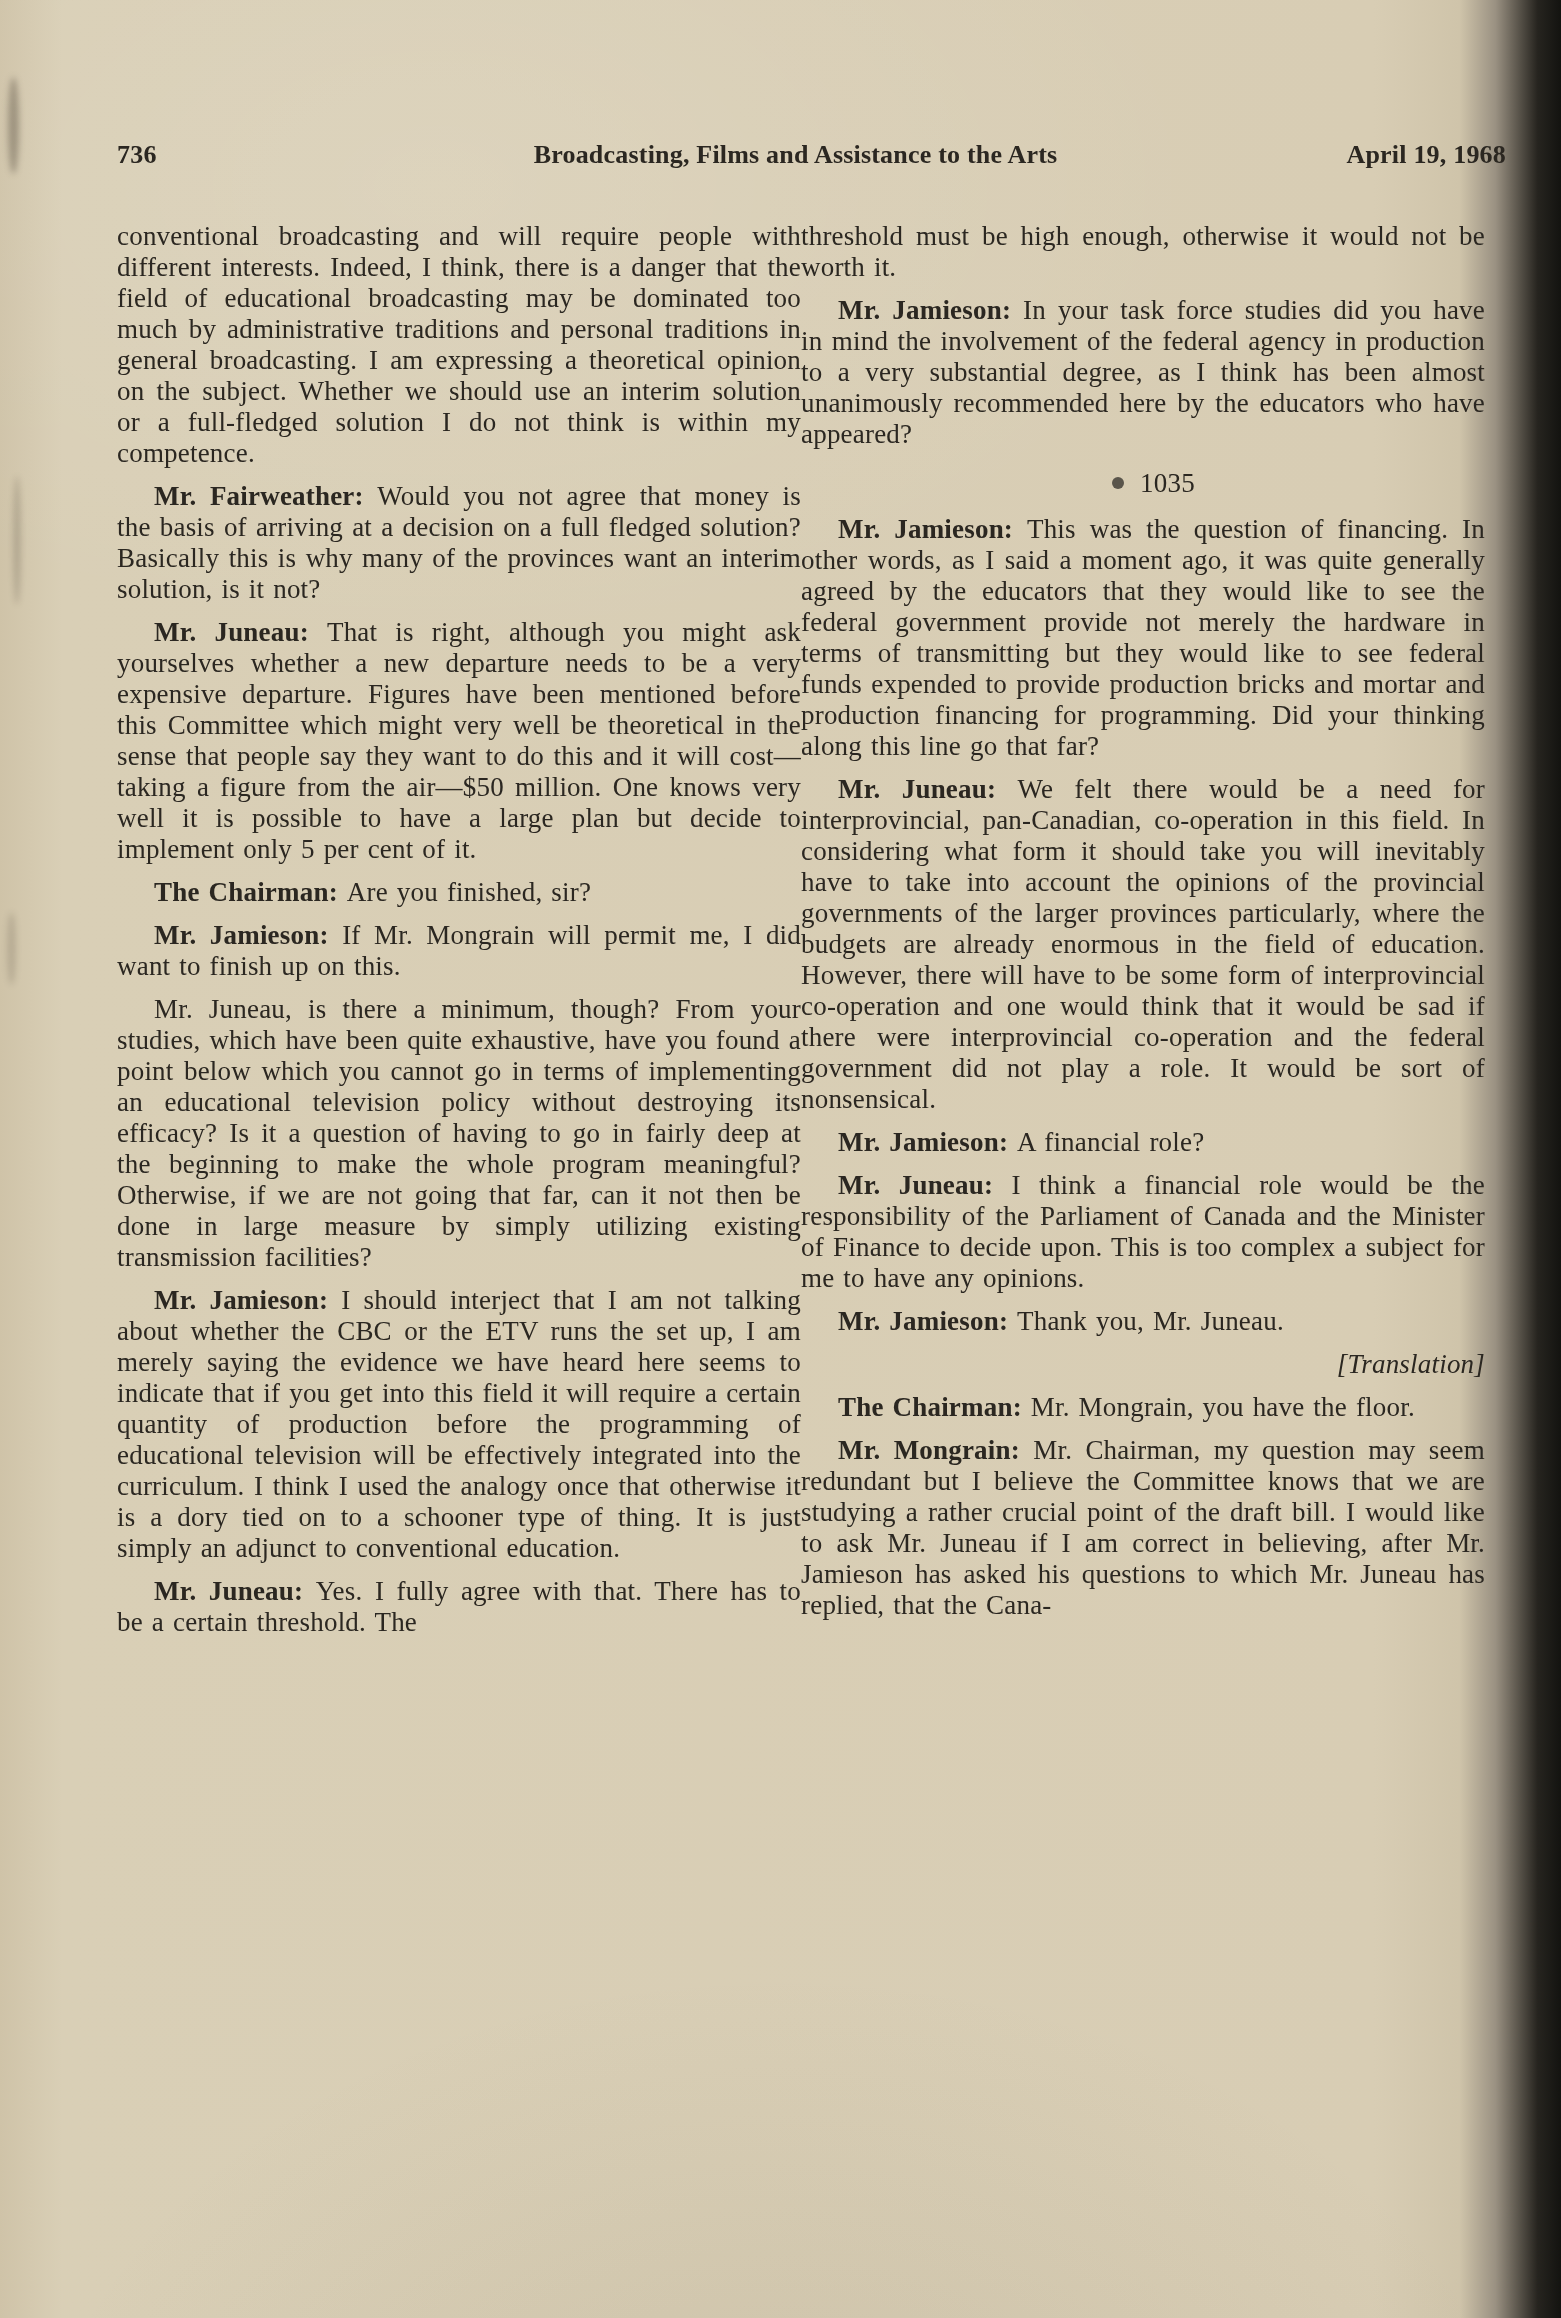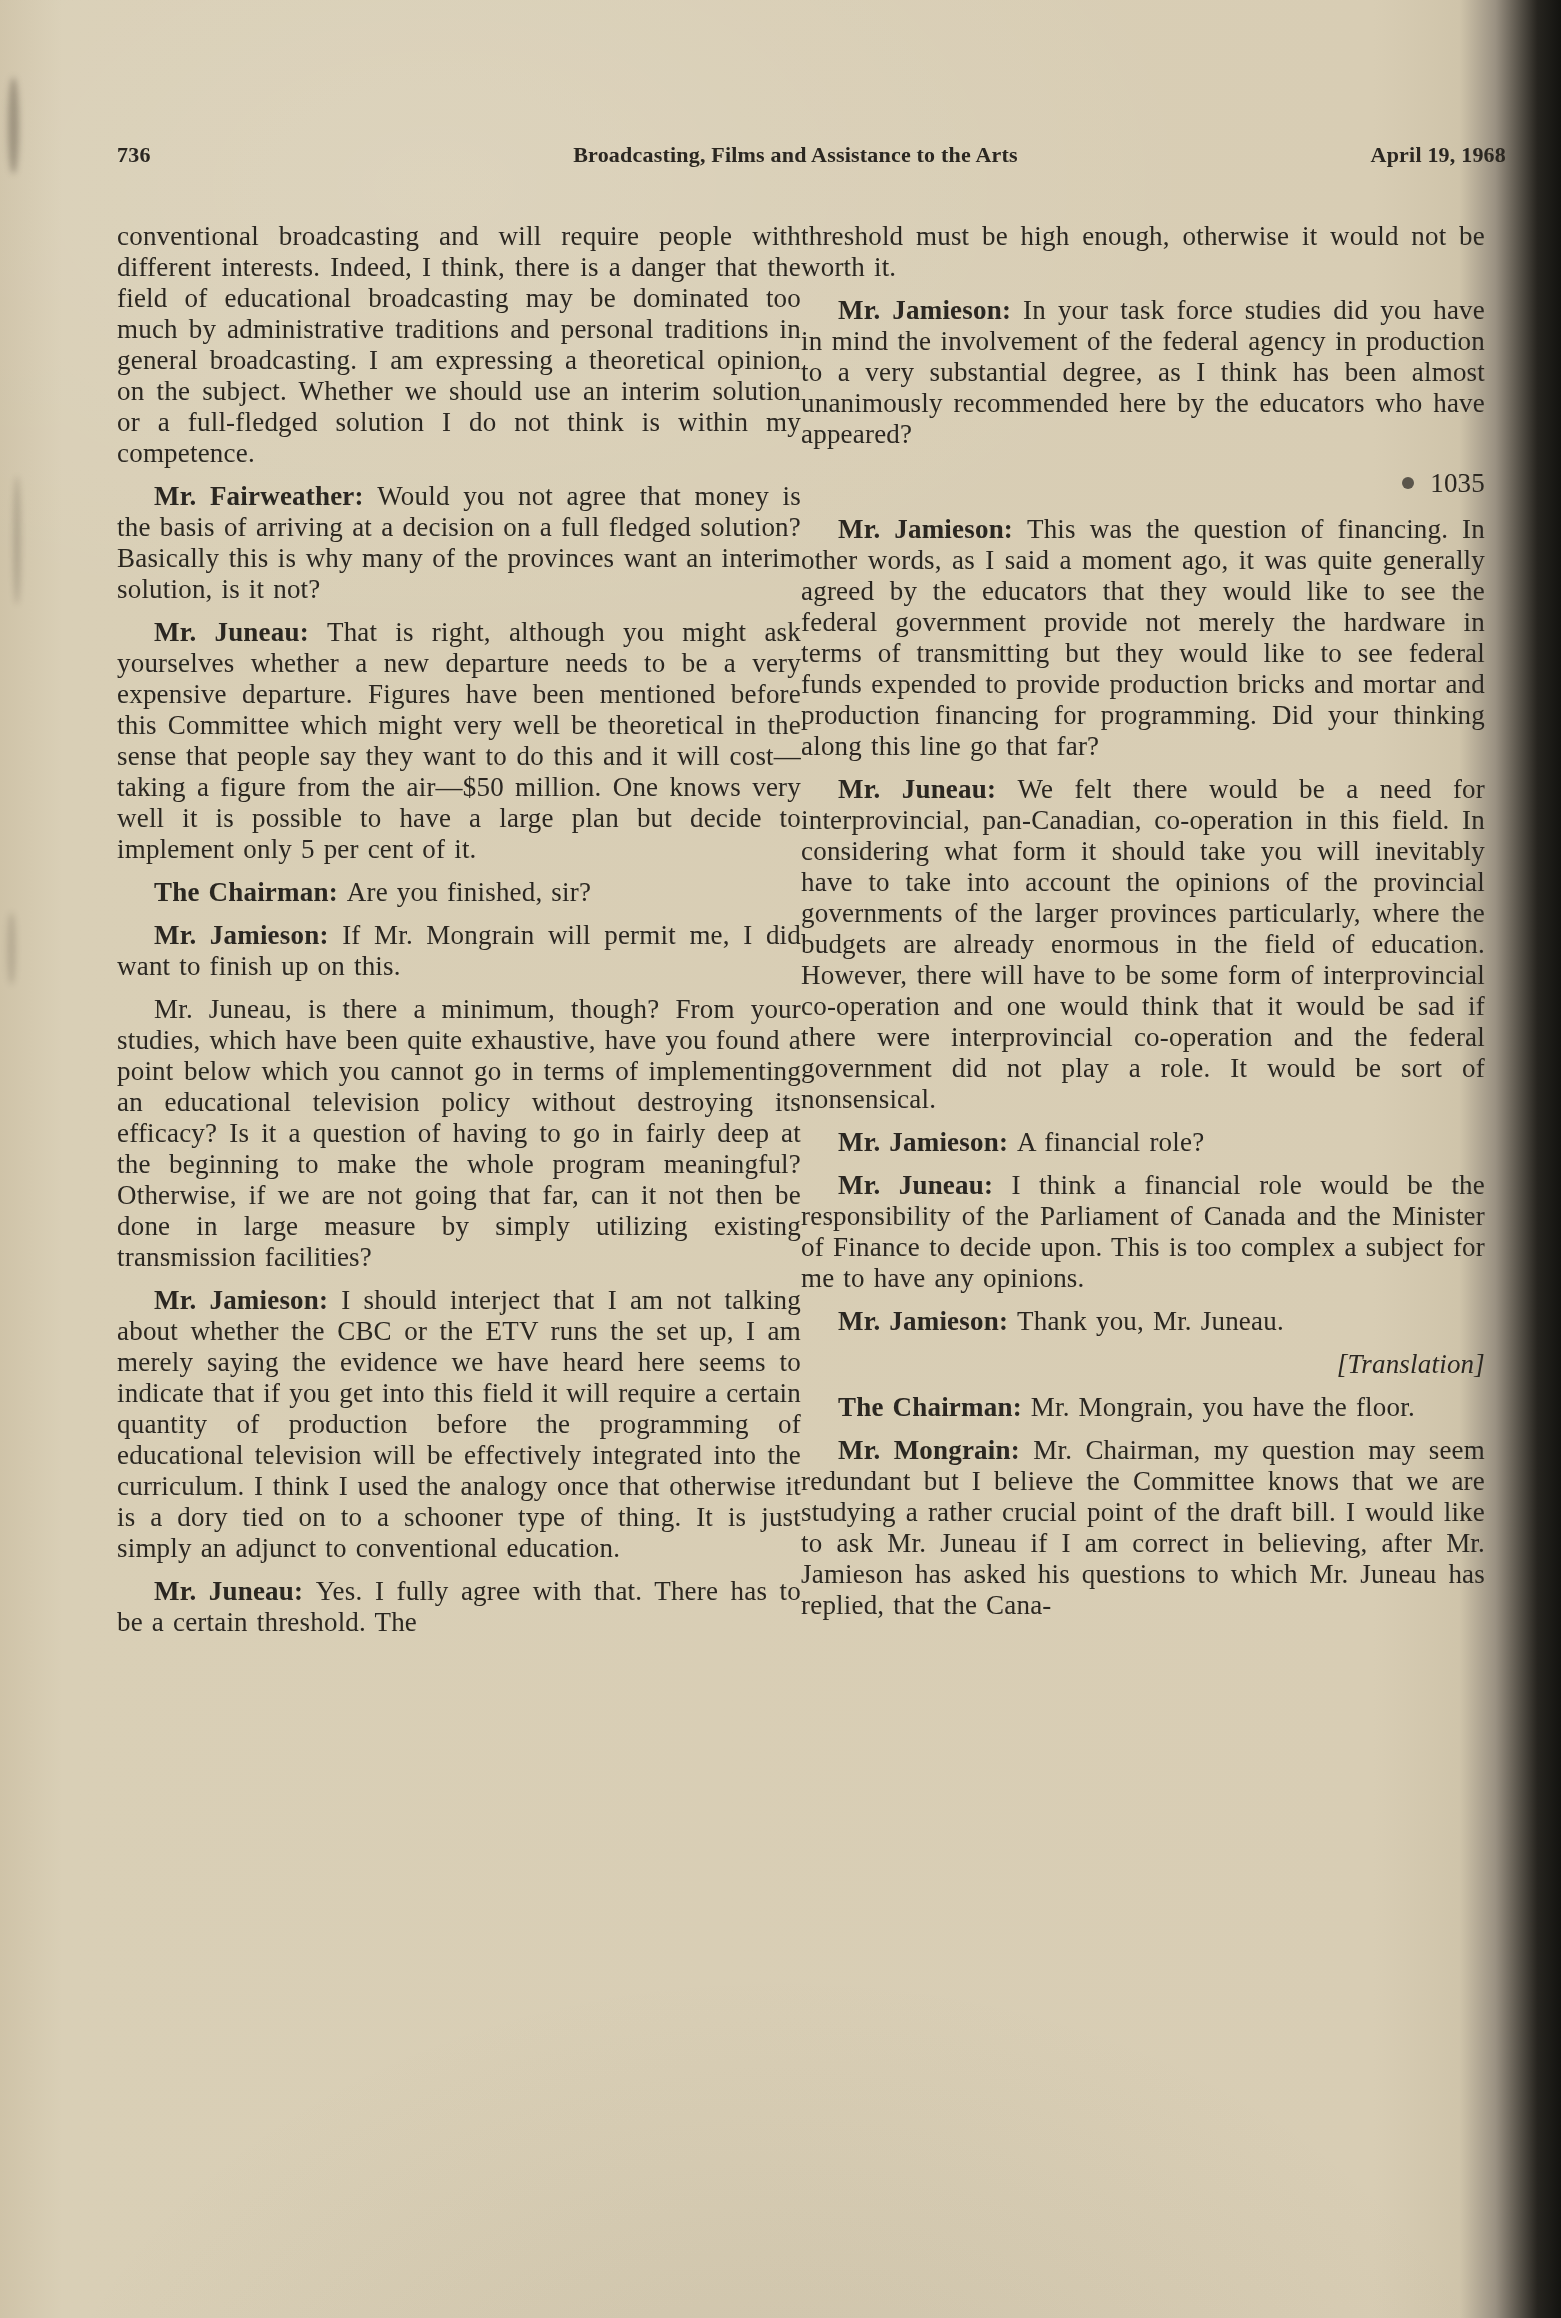--- a/index.html
+++ b/index.html
@@ -41,21 +41,21 @@
   .content {
     position: absolute;
     left: 117px;
     top: 139px;
     width: 1389px;
   }
   .header {
     display: flex;
     align-items: flex-start;
     font-weight: bold;
-    font-size: 22px;
+    font-size: 26px;
     line-height: 32px;
     letter-spacing: 0.2px;
   }
   .page-number { width: 210px; }
   .page-title  { flex: 1; text-align: center; }
   .page-date   { width: 242px; text-align: right; }
 
   .columns {
     margin-top: 50px;
     display: flex;
@@ -75,21 +75,21 @@
   }
   .para.continuation { text-indent: 0; }
   .para.translation {
     text-indent: 0;
     text-align: right;
     font-style: italic;
     margin-top: 6.5px;
   }
   .para.marker {
     text-indent: 0;
-    text-align: right;
+    text-align: center;
     padding-left: 21px;
     margin: 18px 0 14.5px 0;
   }
   .speaker { font-weight: bold; }
   .marker-dot {
     display: inline-block;
     width: 12px;
     height: 12px;
     border-radius: 50%;
     background: #5a554b;

